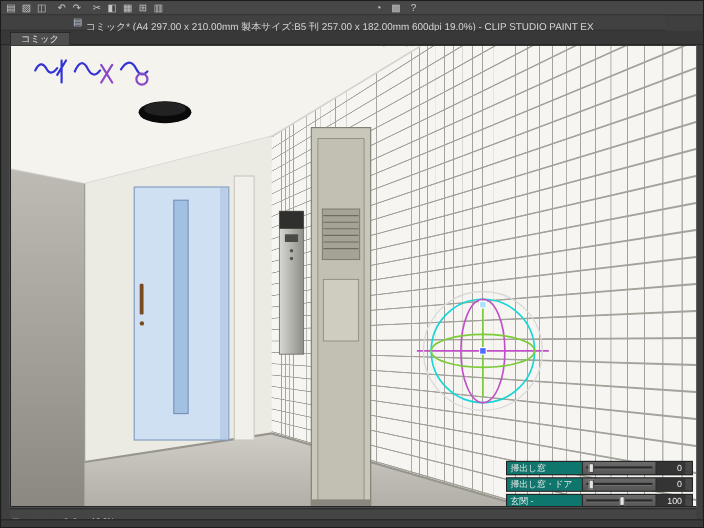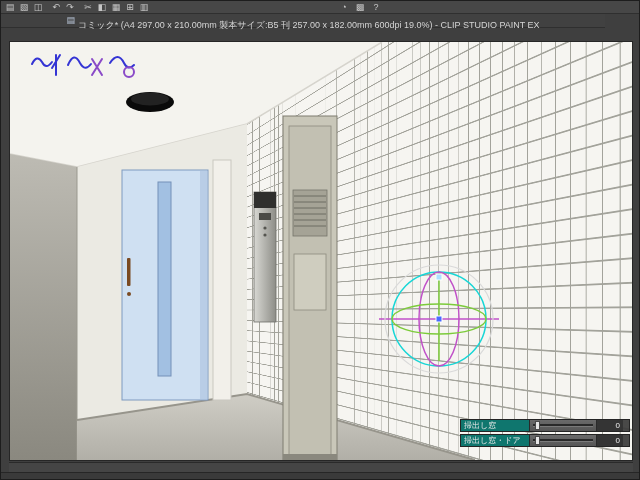--- a/index.html
+++ b/index.html
@@ -63,20 +63,23 @@
     <span class="ic" style="left:136px">▥</span>
     <span class="ic" style="left:336px">◔</span>
     <span class="ic" style="left:352px">▩</span>
     <span class="ic" style="left:368px">?</span>
   </div>
 
   <div class="row2">
     <span class="doc-ic">▤</span><span class="title">コミック* (A4 297.00 x 210.00mm 製本サイズ:B5 刊 257.00 x 182.00mm 600dpi 19.0%) - CLIP STUDIO PAINT EX</span>
   </div>
 
+  <div class="row3">
+    <div class="tab">コミック</div>
+  </div>
 
   <div class="canvas">
     <div class="scene">
       <div class="wall3d"></div>
 
       <svg width="622" height="418" viewBox="0 0 622 418">
         <defs>
           <linearGradient id="leftWallG" x1="0" y1="0" x2="0" y2="1">
             <stop offset="0" stop-color="#bdbbb3"></stop>
               <stop offset="1" stop-color="#8a887f"></stop>
@@ -169,20 +172,28 @@
           <div class="obj-value">0</div>
         </div>
         <div class="obj-row">
           <div class="obj-label">掃出し窓・ドア</div>
           <div class="obj-slider">
             <div class="obj-groove"></div>
             <div class="obj-handle" style="left: 8%;"></div>
           </div>
           <div class="obj-value">0</div>
         </div>
+        <div class="obj-row">
+          <div class="obj-label">玄関 -</div>
+          <div class="obj-slider">
+            <div class="obj-groove"></div>
+            <div class="obj-handle" style="left: 50%;"></div>
+          </div>
+          <div class="obj-value">100</div>
+        </div>
       </div>
     </div>
   </div>
 
   <div class="navbar">
     <span class="nic">◱</span><span class="nic">−</span><span class="nic">+</span><span class="nic">▭</span><span class="nic">↺</span><span class="nic">↻</span><span class="zoom">19.0%</span>
   </div>
 
   <div class="statusbar"></div>
 </div>

